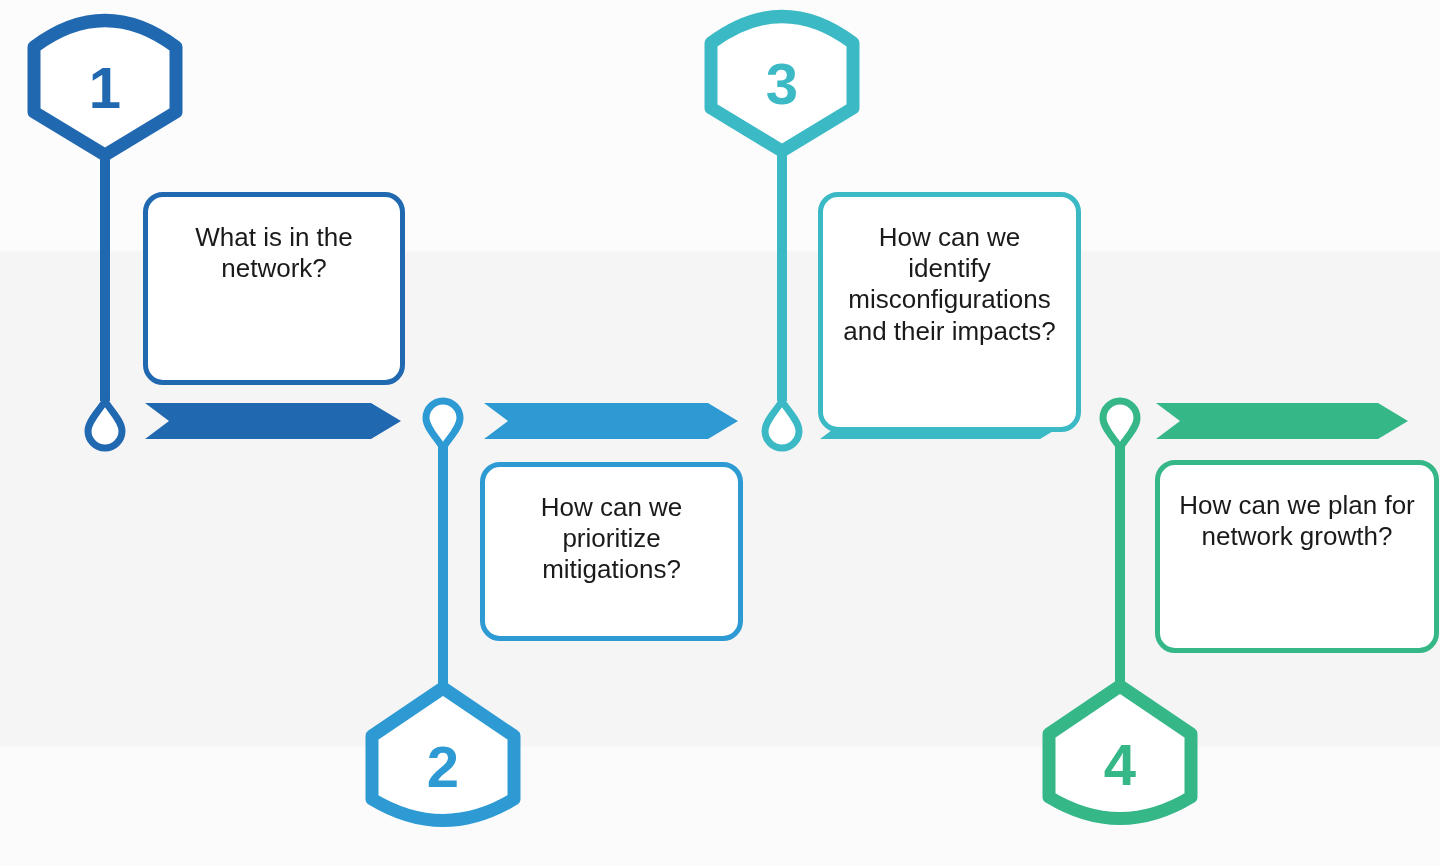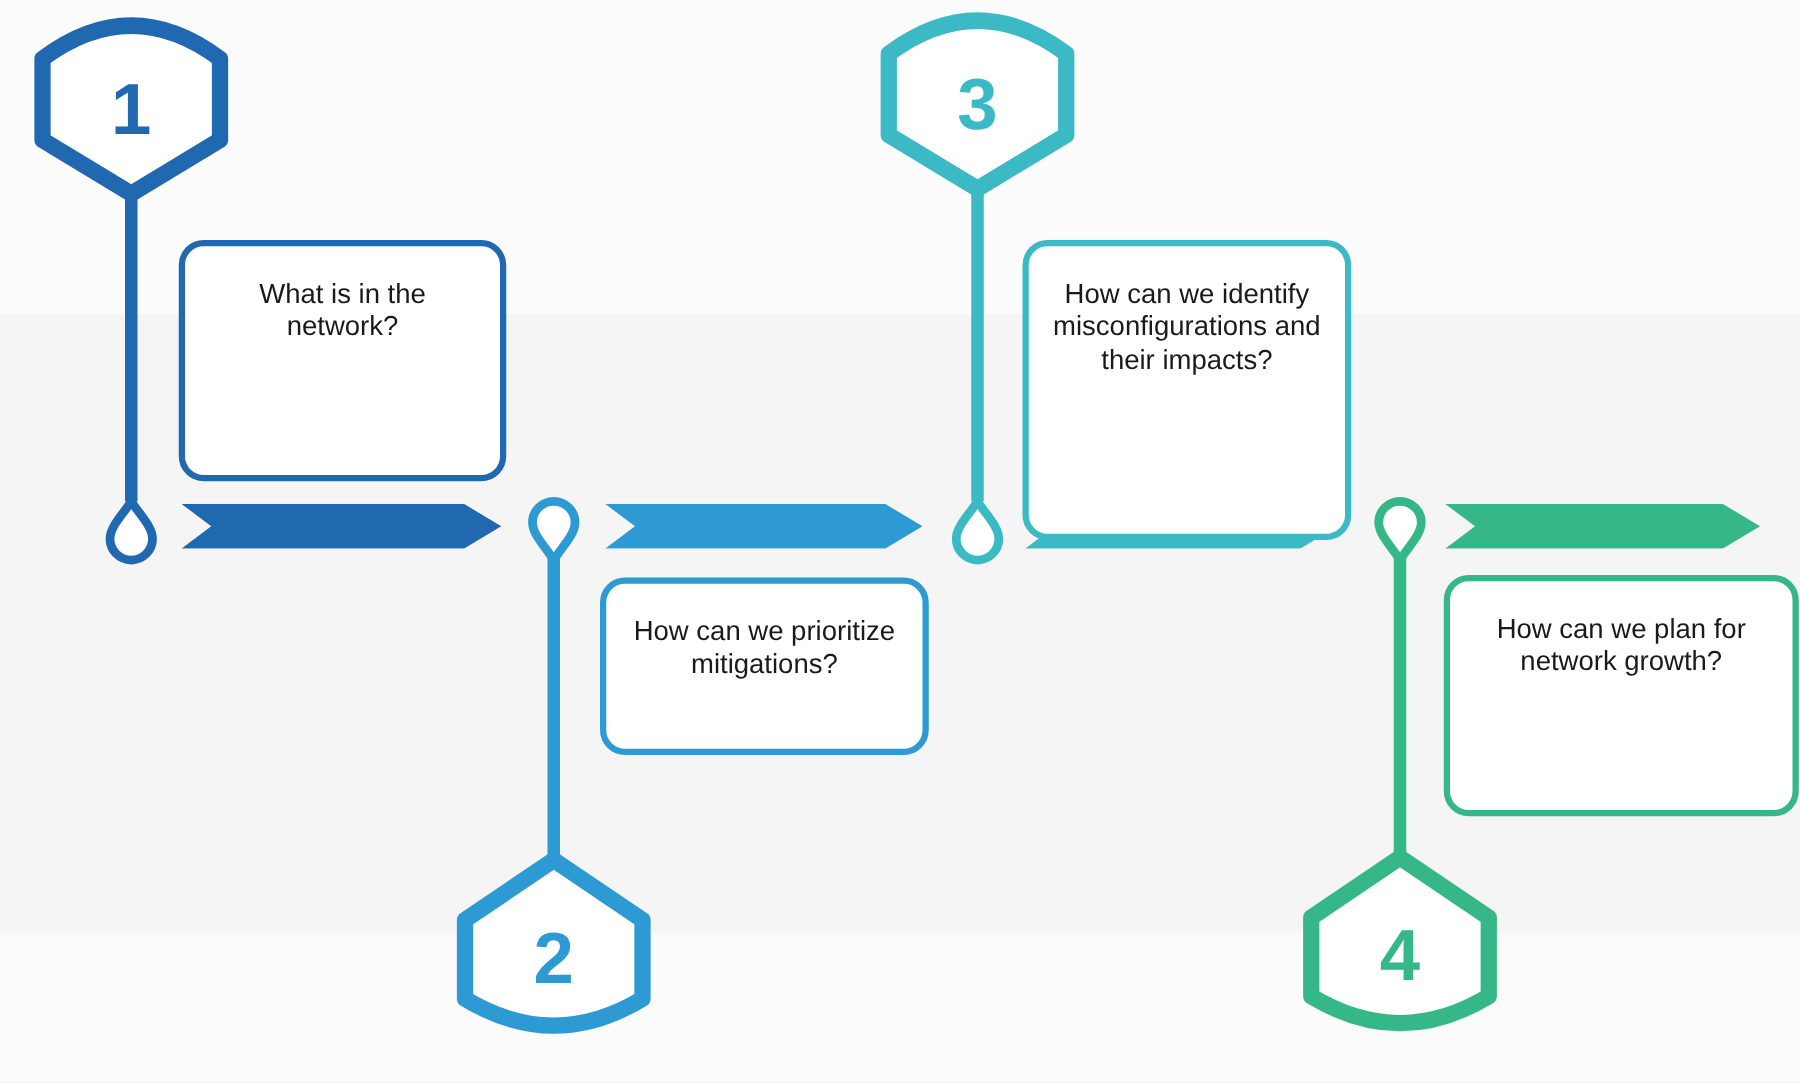--- a/index.html
+++ b/index.html
@@ -45,35 +45,35 @@
 
   
   .qbox{
     box-sizing:border-box;
     background:#ffffff;
     border:5px solid var(--c);
     border-radius:20px;
   }
   .qtext{
     padding:25px 16px 0;
-    font-size:22px;line-height:1.2;
+    font-size:26px;line-height:1.2;
     text-align:center;color:#1a1a1a;
   }
 
   
   .s1 .badge,.s1 .num{left:25px;top:-8px;}
   .s1 .vline{left:100px;top:155px;height:246px;}
   .s1 .droplet{left:83px;top:397px;}
   .s1 .arrow{left:145px;top:403px;width:256px;}
   .s1 .qbox{left:143px;top:192px;width:262px;height:193px;}
 
   .s2 .droplet{left:421px;top:397px;}
   .s2 .vline{left:438px;top:444px;height:246px;}
   .s2 .badge,.s2 .num{left:363px;top:681px;}
-  .s2 .qbox{left:480px;top:462px;width:263px;height:142px;}
+  .s2 .qbox{left:480px;top:462px;width:263px;height:179px;}
   .s2 .arrow{left:484px;top:403px;width:254px;}
 
   .s3 .badge,.s3 .num{left:702px;top:-12px;}
   .s3 .vline{left:777px;top:151px;height:250px;}
   .s3 .droplet{left:760px;top:397px;}
   .s3 .arrow{left:820px;top:403px;width:250px;}
   .s3 .qbox{left:818px;top:192px;width:263px;height:240px;}
 
   .s4 .droplet{left:1098px;top:397px;}
   .s4 .vline{left:1115px;top:444px;height:244px;}

